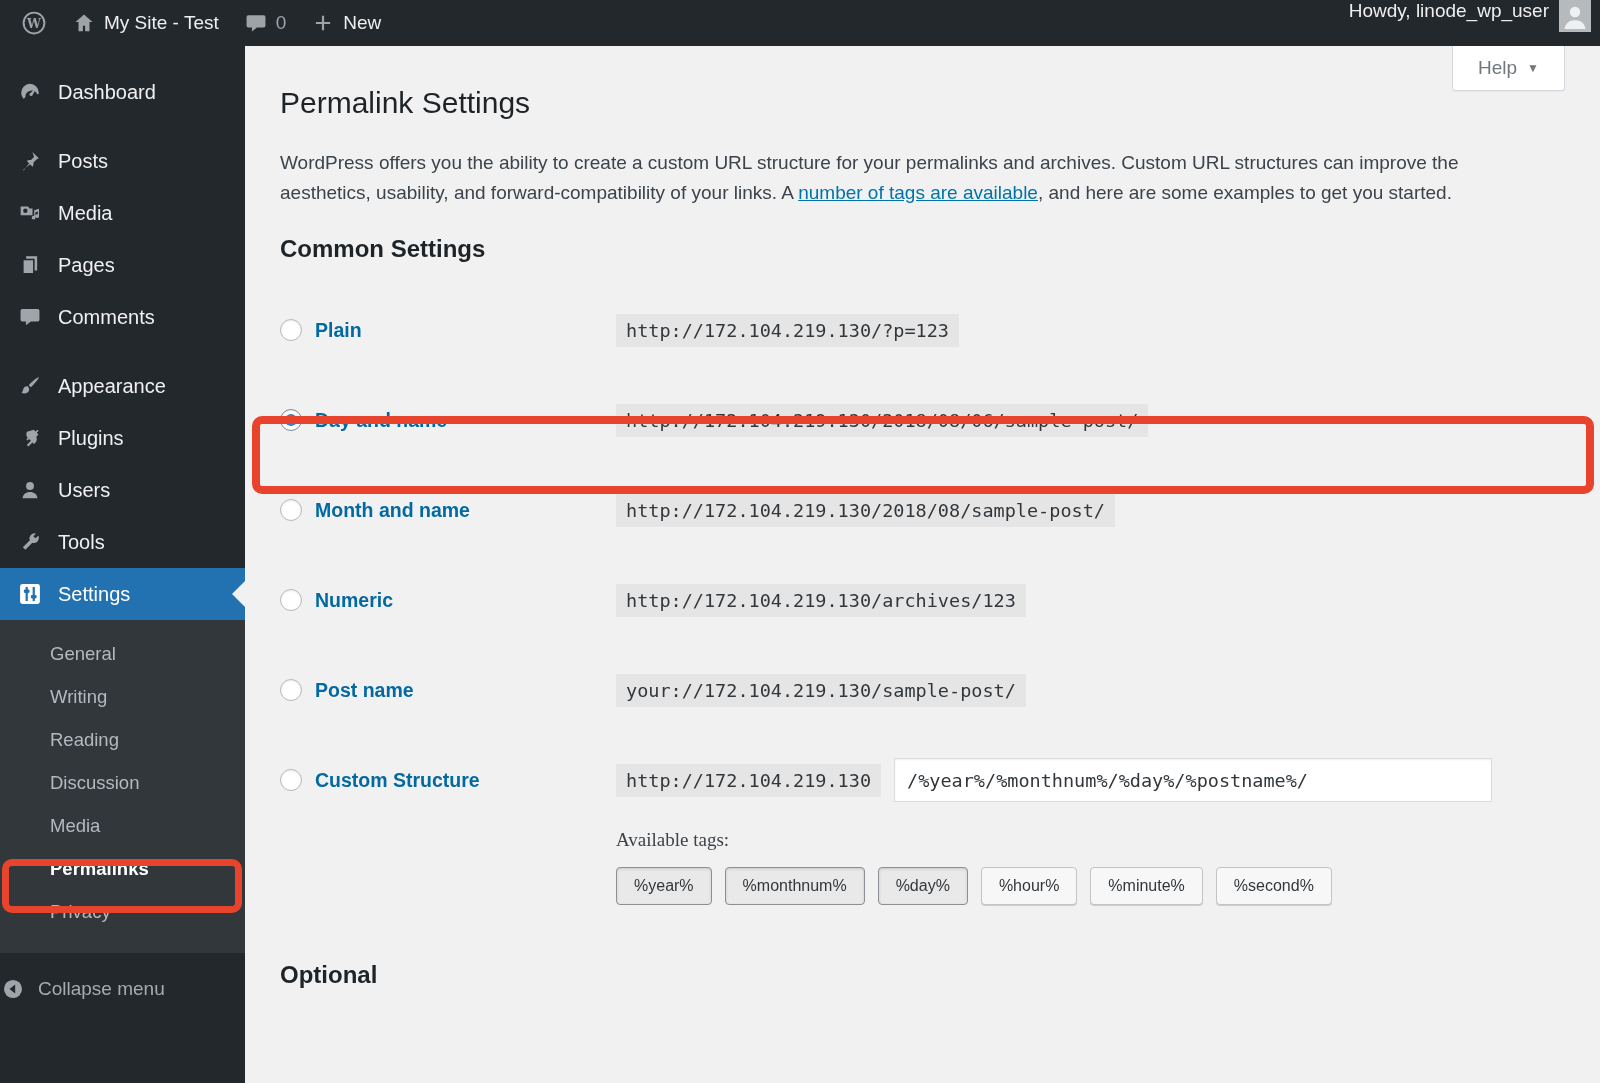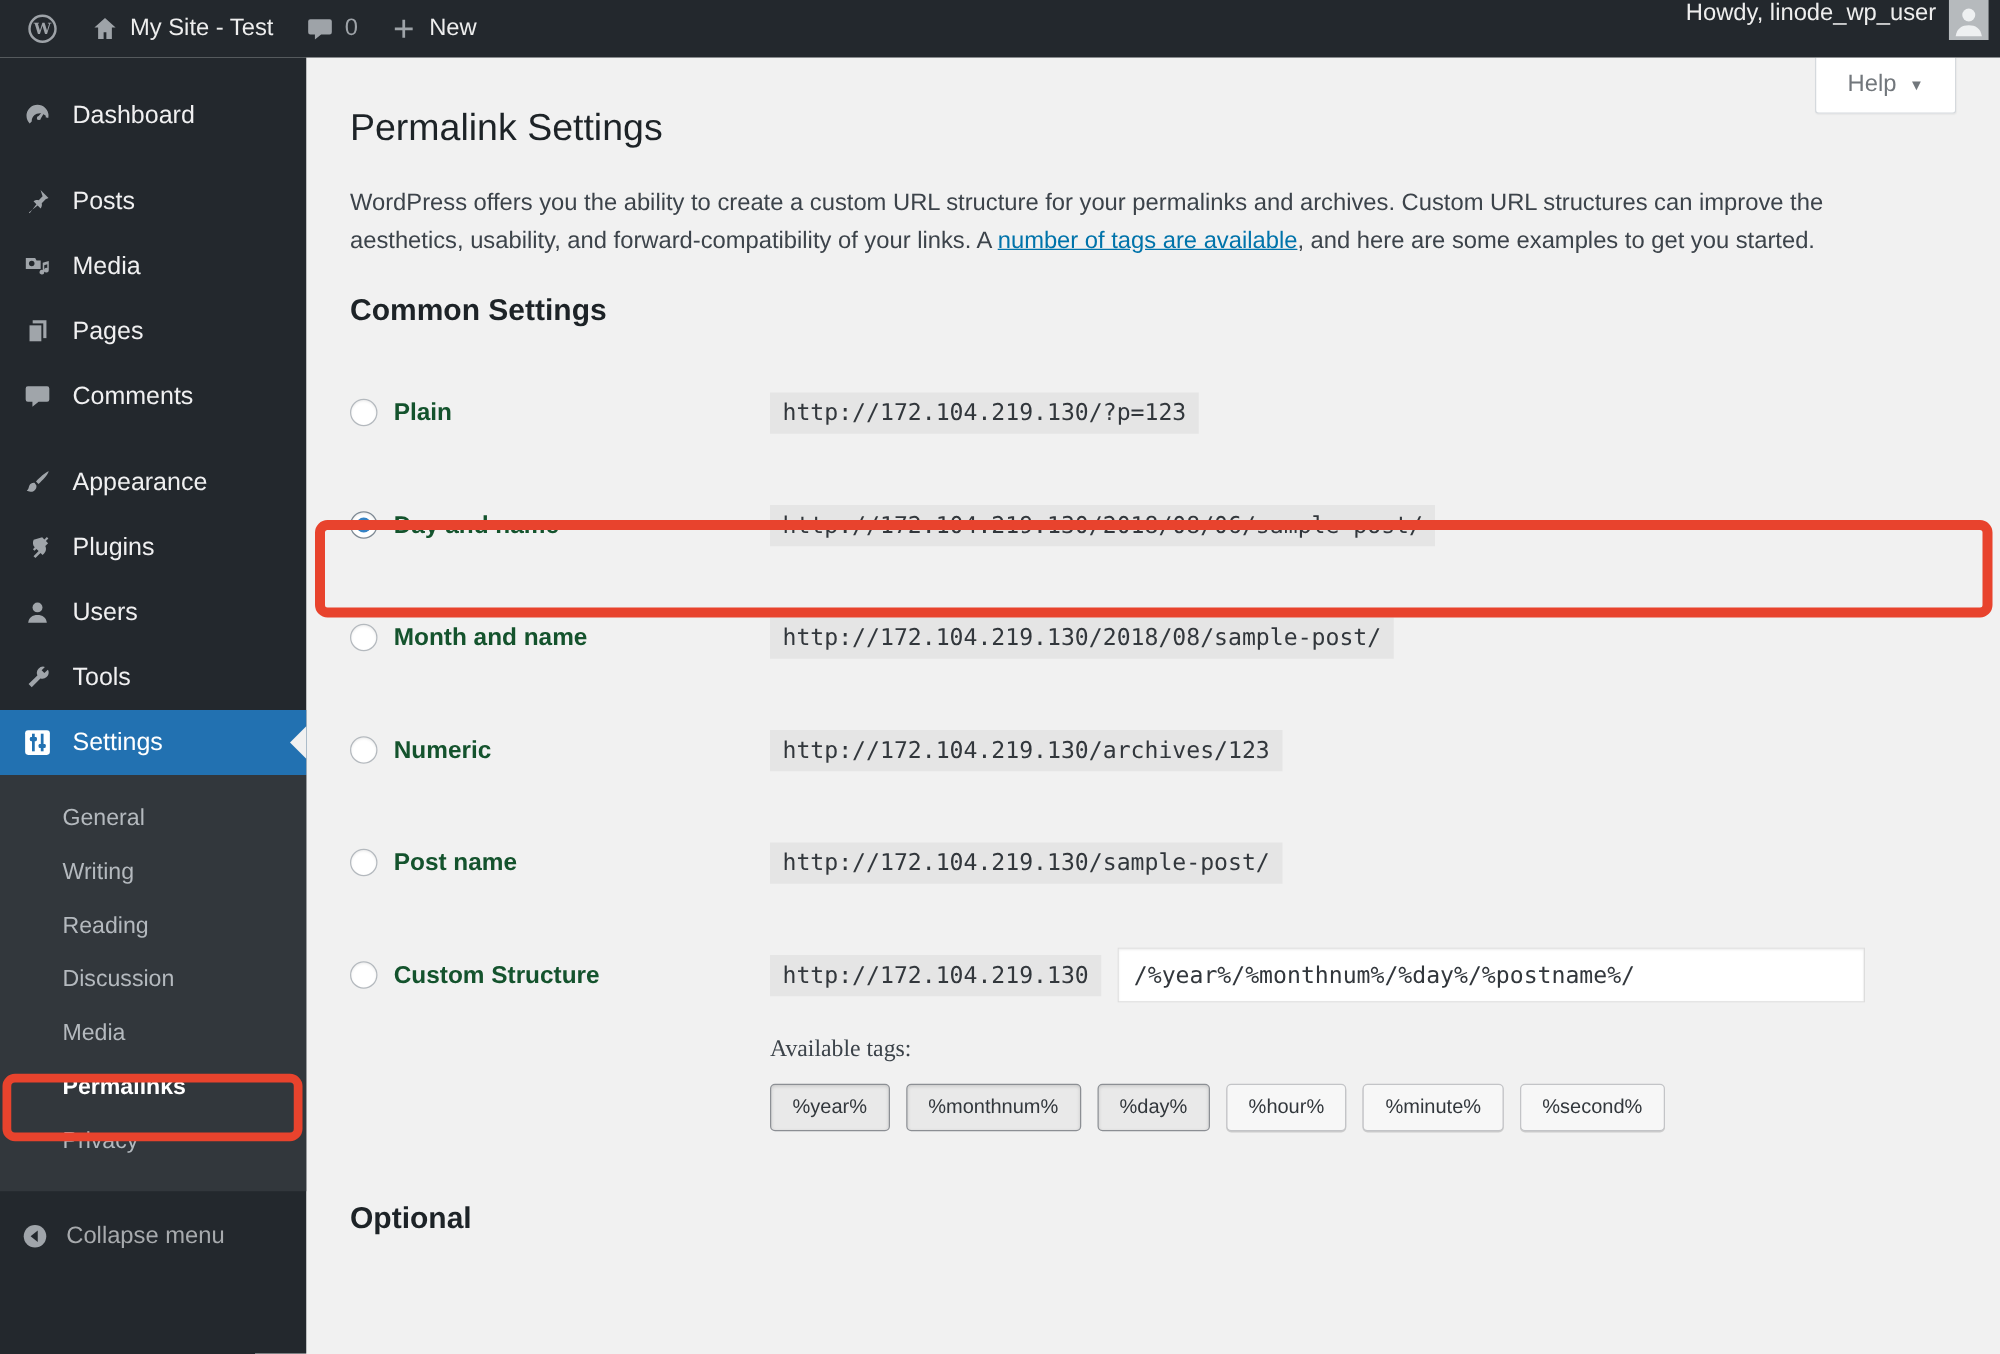--- a/index.html
+++ b/index.html
@@ -44,21 +44,21 @@
     content:""; position:absolute; right:0; top:50%; transform:translateY(-50%);
     border:13px solid transparent; border-right-color:#f1f1f1; border-left-width:0;
   }
   .submenu { background:#32373c; padding:12px 0 20px; }
   .submenu-item {
     padding:10px 0 10px 50px; font-size:18.5px; line-height:23px;
     color:#b4b9be; cursor:pointer;
   }
   .submenu-item.current { color:#ffffff; font-weight:bold; }
   .collapse-item {
-    display:flex; align-items:center; height:52px; margin-top:10px; padding-left:15px;
+    display:flex; align-items:center; height:52px; margin-top:10px; 
     color:#a7aaad; font-size:19px; cursor:pointer;
   }
   .collapse-item .menu-icon { margin-right:12px; }
 
   
   #content {
     position:absolute; left:245px; top:46px; right:0; bottom:0;
     padding: 0 40px 0 35px;
   }
   #help-tab {
@@ -78,21 +78,21 @@
   .options { margin-top:22px; }
   .opt-row { display:flex; align-items:center; height:90px; }
   .opt-label { width:336px; display:flex; align-items:center; flex:none; }
   .radio {
     width:22px; height:22px; border-radius:50%; border:1px solid #b4b9be; background:#fff;
     flex:none; display:flex; align-items:center; justify-content:center;
     box-shadow: inset 0 1px 2px rgba(0,0,0,.08); cursor:pointer;
   }
   .radio.checked { border-color:#7e8993; }
   .radio.checked::after { content:""; width:12px; height:12px; border-radius:50%; background:#3582c4; }
-  .opt-text { margin-left:13px; font-size:19.5px; font-weight:700; color:#14532d; }
+  .opt-text { margin-left:13px; font-size:19.5px; font-weight:700; color:#0369a1; }
   code.example {
     font-family:"DejaVu Sans Mono", monospace; font-size:18.5px;
     background:#e5e5e5; padding:6px 10px; color:#32373c; white-space:nowrap;
   }
   .custom-input {
     margin-left:13px; width:598px; height:44px;
     border:1px solid #ddd; background:#fff; border-radius:0;
     font-family:"DejaVu Sans Mono", monospace; font-size:18.5px; color:#32373c;
     padding:0 12px; box-shadow: inset 0 1px 2px rgba(0,0,0,.07);
   }
@@ -329,21 +329,21 @@
         <span class="opt-text">Numeric</span>
       </span>
       <code class="example">http://172.104.219.130/archives/123</code>
     </div>
 
     <div class="opt-row">
       <span class="opt-label">
         <span class="radio"></span>
         <span class="opt-text">Post name</span>
       </span>
-      <code class="example">http://172.104.219.130/sample-post/</code>
+      <code class="example">your://172.104.219.130/sample-post/</code>
     </div>
 
     <div class="opt-row">
       <span class="opt-label">
         <span class="radio"></span>
         <span class="opt-text">Custom Structure</span>
       </span>
       <code class="example">http://172.104.219.130</code>
       <input class="custom-input" type="text" value="/%year%/%monthnum%/%day%/%postname%/" style="">
     </div>

